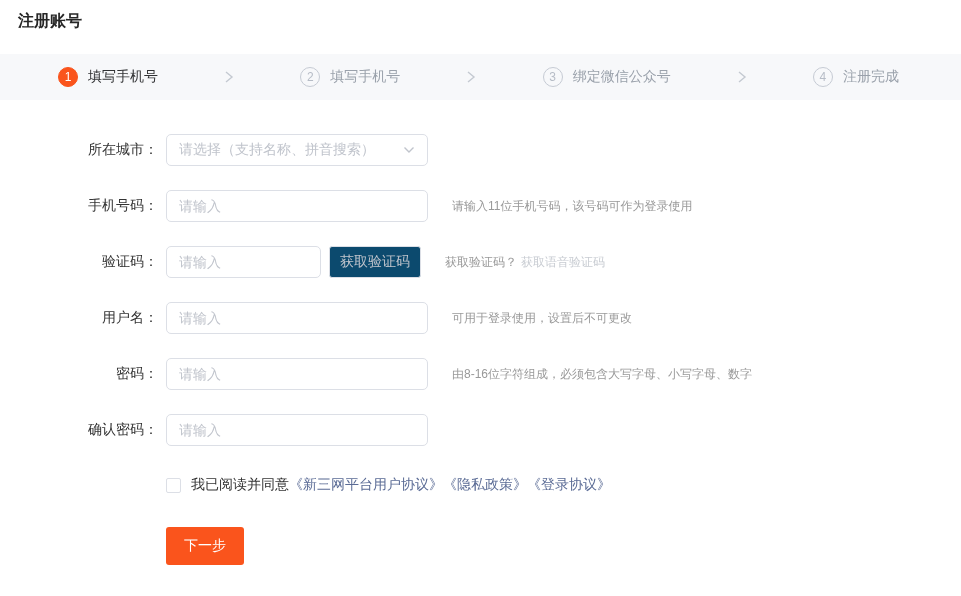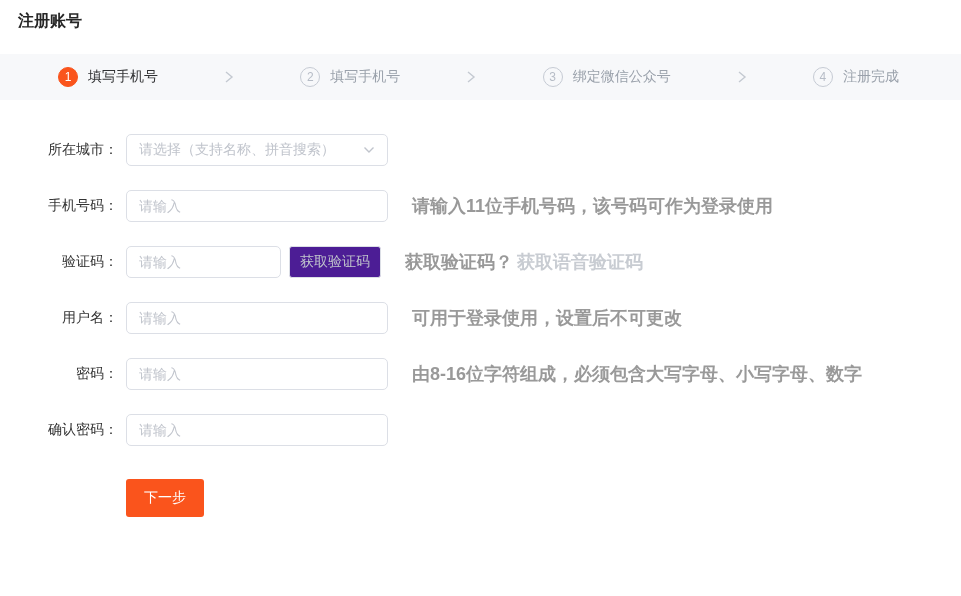--- a/index.html
+++ b/index.html
@@ -45,21 +45,21 @@
   }
   .step.active .step-circle {
     background: #fa541c;
     border-color: #fa541c;
     color: #ffffff;
   }
   .step-label { font-size: 14px; color: #9aa1ab; }
   .step.active .step-label { color: #303133; }
   .step-chevron { display: flex; align-items: center; }
   
-  .form { margin-top: 34px; }
+  .form { margin-top: 34px; margin-left: 40px; }
   .form-row {
     display: flex;
     align-items: center;
     margin-bottom: 24px;
     min-height: 32px;
   }
   .form-label {
     width: 118px;
     text-align: right;
     font-size: 14px;
@@ -87,27 +87,27 @@
     cursor: pointer;
   }
   .select-placeholder { color: #c0c4cc; font-size: 14px; white-space: nowrap; }
   .code-input { width: 155px; }
   .code-button {
     margin-left: 8px;
     width: 92px;
     height: 32px;
     border: 1px solid #dcdfe6;
     border-radius: 3px;
-    background: #4c1d95;
+    background: #0c4a6e;
     color: #c0c4cc;
     font-size: 14px;
     cursor: not-allowed;
     font-family: "Liberation Sans", "DejaVu Sans", sans-serif;
   }
-  .row-hint { font-size: 18px; color: #999999; margin-left: 24px; white-space: nowrap; font-weight: bold; }
+  .row-hint { font-size: 12px; color: #999999; margin-left: 24px; white-space: nowrap; }
   .voice-link { color: #c8ccd2; cursor: pointer; margin-left: 4px; }
   
   .agreement-row {
     margin: 30px 0 0 126px;
     display: flex;
     align-items: center;
     font-size: 14px;
     color: #333333;
   }
   .agreement-checkbox {
@@ -214,18 +214,25 @@
     <span class="form-label">密码：</span>
     <input type="text" class="text-input" placeholder="请输入" style="">
     <span class="row-hint">由8-16位字符组成，必须包含大写字母、小写字母、数字</span>
   </div>
 
   <div class="form-row">
     <span class="form-label">确认密码：</span>
     <input type="text" class="text-input" placeholder="请输入" style="">
   </div>
 
+  <div class="agreement-row">
+    <input type="checkbox" class="agreement-checkbox" style="">
+    <span>我已阅读并同意</span>
+    <a class="agreement-link">《新三网平台用户协议》</a>
+    <a class="agreement-link">《隐私政策》</a>
+    <a class="agreement-link">《登录协议》</a>
+  </div>
 
   <div class="submit-row">
     <button class="submit-button">下一步</button>
   </div>
 
 </div>
 
 </body></html>

